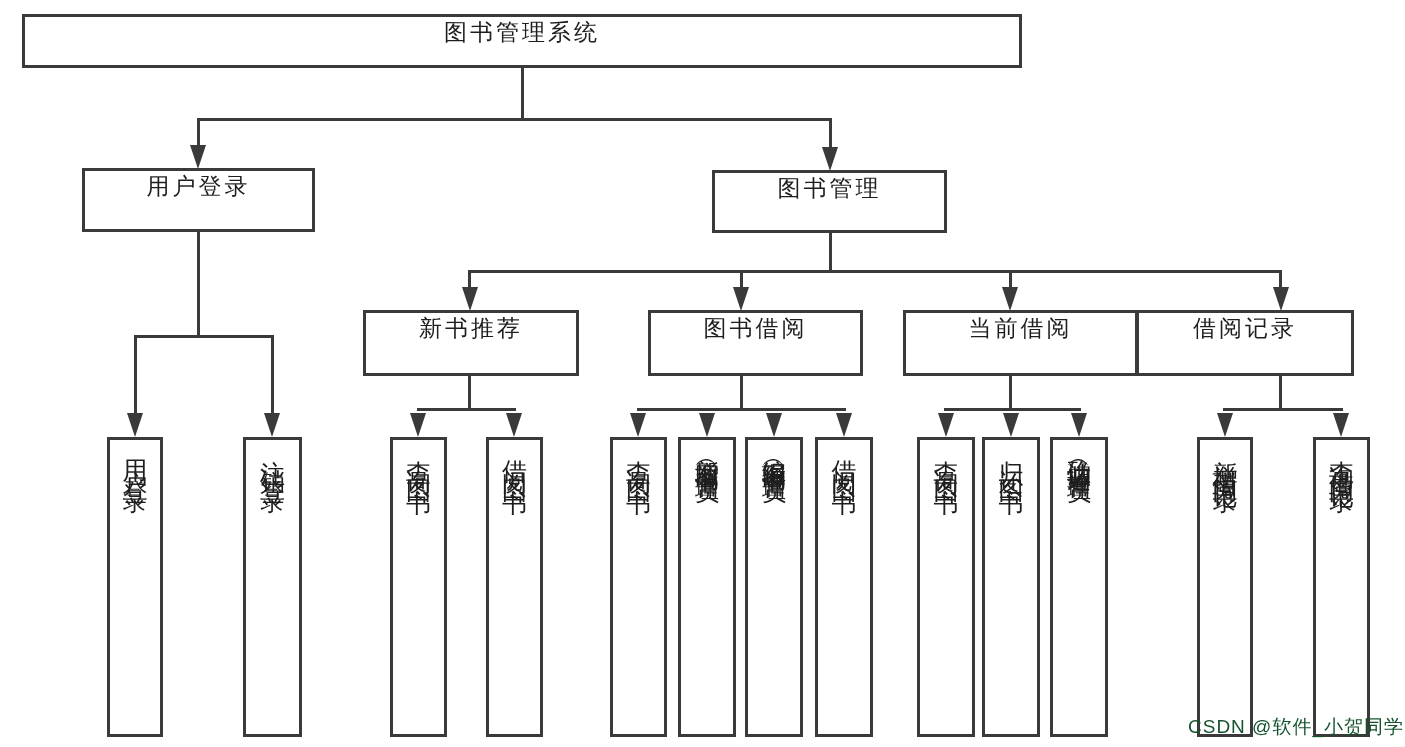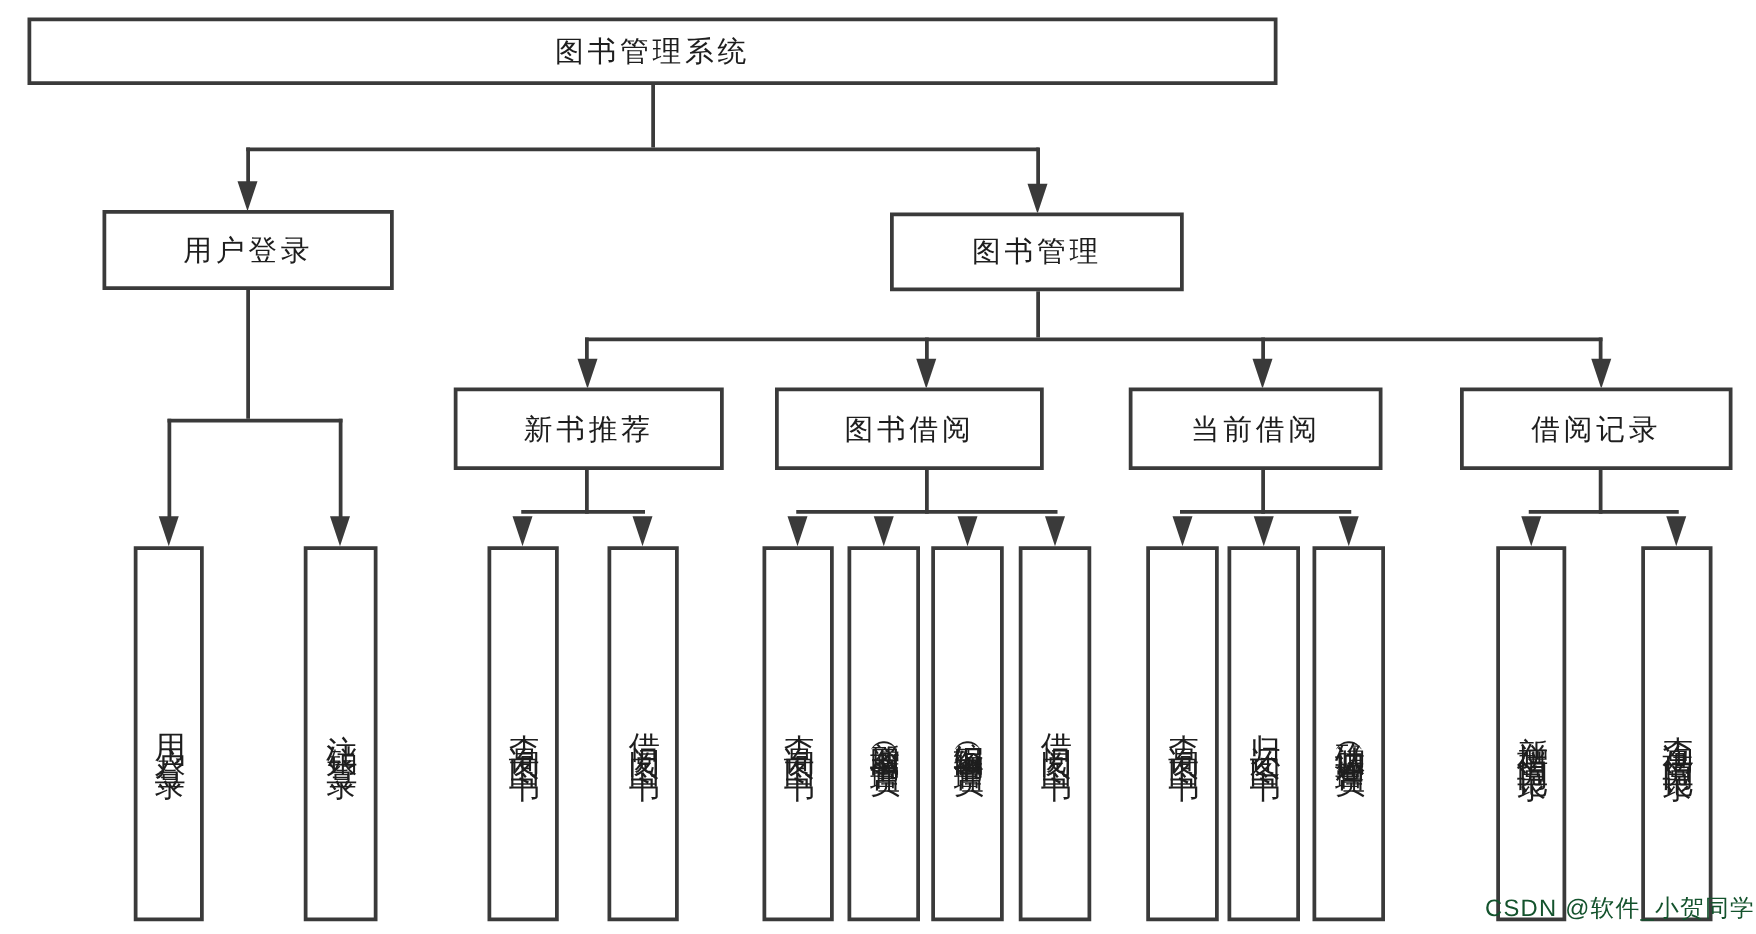--- a/index.html
+++ b/index.html
@@ -9,21 +9,21 @@
     background:#ffffff;
     font-family:"Liberation Sans", sans-serif;
     overflow:hidden;
   }
   .box{
     position:absolute;
     box-sizing:border-box;
     border:3px solid #3a3a3a;
     background:#ffffff;
     display:flex;
-    align-items:center;
+    align-items:flex-start;
     justify-content:center;
     color:#1e1e1e;
   }
   .hbox span{
     font-size:23px;
     letter-spacing:3px;
     white-space:nowrap;
   }
   .vtext{
     writing-mode:vertical-rl;
@@ -91,27 +91,27 @@
   <div class="vline" style="left:740px;top:270px;width:3px;height:19px"></div>
   <div class="arrow" style="left:733px;top:287px"></div>
   <div class="vline" style="left:1009px;top:270px;width:3px;height:19px"></div>
   <div class="arrow" style="left:1002px;top:287px"></div>
   <div class="vline" style="left:1279px;top:270px;width:3px;height:19px"></div>
   <div class="arrow" style="left:1273px;top:287px"></div>
 
   <div class="box hbox" style="left:363px;top:310px;width:216px;height:66px">
     <span>新书推荐</span>
   </div>
-  <div class="box hbox" style="left:620px;top:310px;width:215px;height:66px">
+  <div class="box hbox" style="left:648px;top:310px;width:215px;height:66px">
     <span>图书借阅</span>
   </div>
-  <div class="box hbox" style="left:903px;top:310px;width:203px;height:66px">
+  <div class="box hbox" style="left:903px;top:310px;width:235px;height:66px">
     <span>当前借阅</span>
   </div>
-  <div class="box hbox" style="left:1168px;top:310px;width:218px;height:66px">
+  <div class="box hbox" style="left:1136px;top:310px;width:218px;height:66px">
     <span>借阅记录</span>
   </div>
 
   <div class="vline" style="left:468px;top:376px;width:3px;height:35px"></div>
   <div class="hline" style="left:417px;top:408px;width:99px;height:3px"></div>
   <div class="arrow" style="left:410px;top:413px"></div>
   <div class="arrow" style="left:506px;top:413px"></div>
 
   <div class="vline" style="left:740px;top:376px;width:3px;height:35px"></div>
   <div class="hline" style="left:637px;top:408px;width:209px;height:3px"></div>

